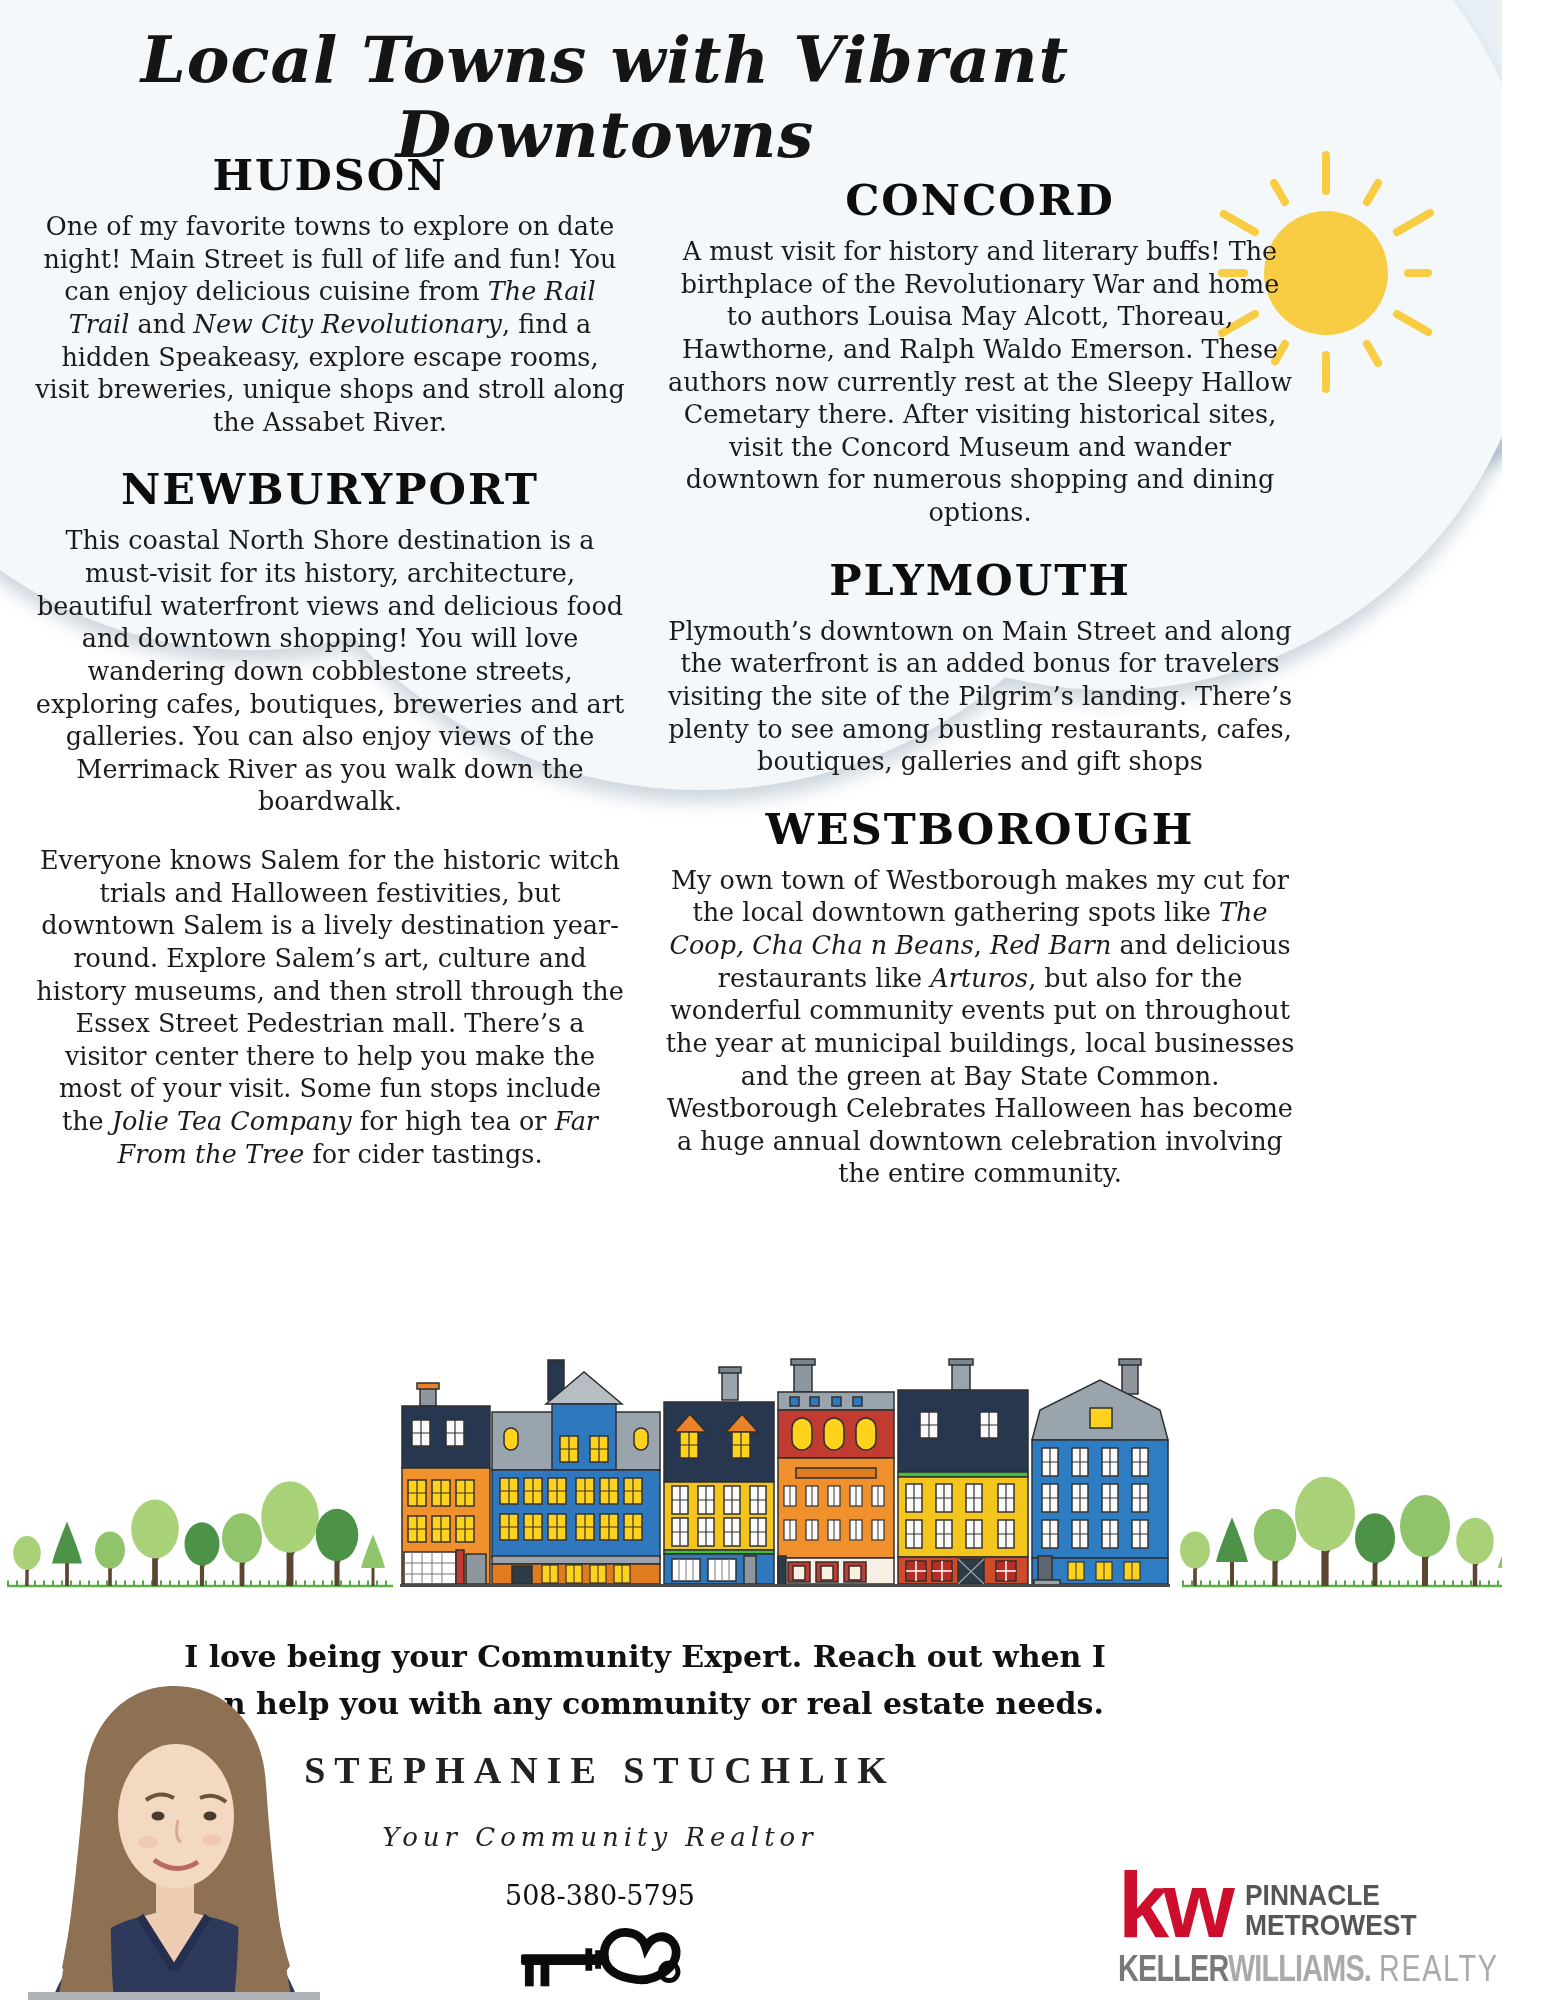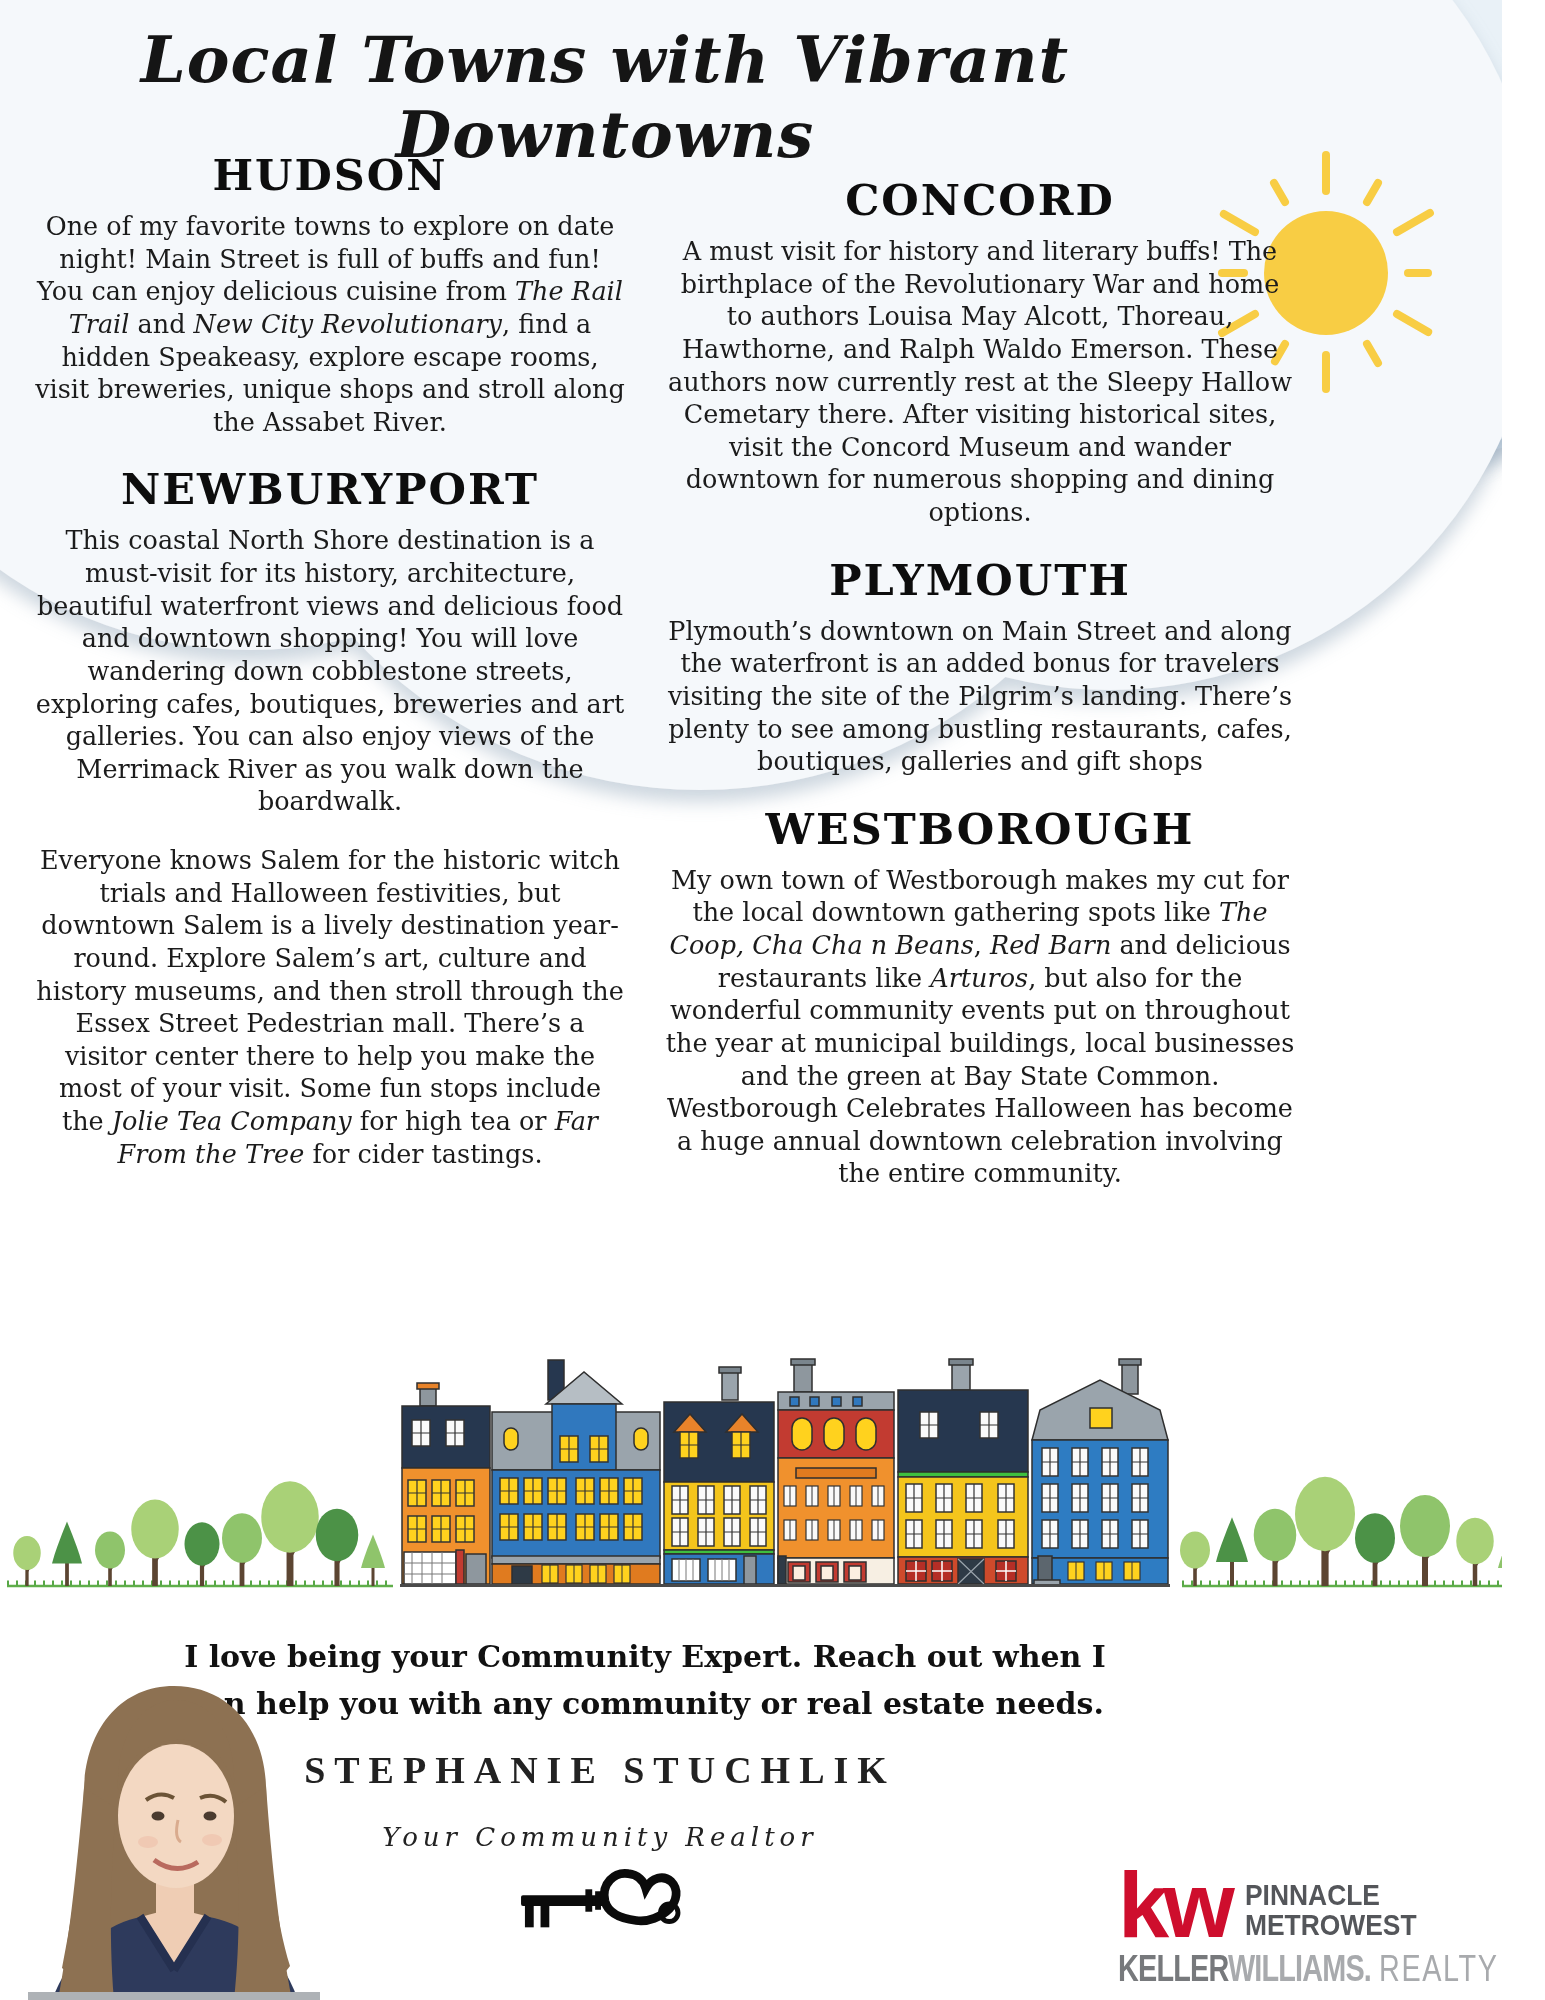--- a/index.html
+++ b/index.html
@@ -99,21 +99,21 @@
       <line x1="0" y1="-82" x2="0" y2="-104" transform="rotate(330)"></line>
     </g>
   </svg>
 
   <h1 class="title">Local Towns with Vibrant Downtowns</h1>
 
   <div class="columns">
     <div class="col col-left">
       <section class="town">
         <h2 class="town-name">HUDSON</h2>
-        <p class="town-body"><span>One of my favorite towns to explore on date night! Main Street is full of buffs and fun! You can enjoy delicious cuisine from </span><i>The Rail Trail</i><span> and </span><i>New City Revolutionary</i><span>, find a hidden Speakeasy, explore escape rooms, visit breweries, unique shops and stroll along the Assabet River.</span></p>
+        <p class="town-body"><span>One of my favorite towns to explore on date night! Main Street is full of life and fun! You can enjoy delicious cuisine from </span><i>The Rail Trail</i><span> and </span><i>New City Revolutionary</i><span>, find a hidden Speakeasy, explore escape rooms, visit breweries, unique shops and stroll along the Assabet River.</span></p>
       </section>
       <section class="town">
         <h2 class="town-name">NEWBURYPORT</h2>
         <p class="town-body"><span>This coastal North Shore destination is a must-visit for its history, architecture, beautiful waterfront views and delicious food and downtown shopping! You will love wandering down cobblestone streets, exploring cafes, boutiques, breweries and art galleries. You can also enjoy views of the Merrimack River as you walk down the boardwalk.</span></p>
       </section>
       <section class="town">
         <p class="town-body"><span>Everyone knows Salem for the historic witch trials and Halloween festivities, but downtown Salem is a lively destination year-round. Explore Salem’s art, culture and history museums, and then stroll through the Essex Street Pedestrian mall. There’s a visitor center there to help you make the most of your visit. Some fun stops include the </span><i>Jolie Tea Company</i><span> for high tea or </span><i>Far From the Tree</i><span> for cider tastings.</span></p>
       </section>
     </div>
     <div class="col col-right">
@@ -368,20 +368,21 @@
     <path d="M116,248 L146,300 L178,248 L146,240 Z" fill="#EFCDB4"></path>
     <path d="M112,248 L146,302 M180,248 L146,302" stroke="#253050" stroke-width="8" fill="none"></path>
     <path d="M56,120 C48,210 40,280 30,332 L86,332 C80,260 84,190 88,140 Z" fill="#8D7152"></path>
     <path d="M238,118 C244,200 252,270 264,332 L206,332 C214,258 210,190 206,140 Z" fill="#8D7152"></path>
     <rect x="0" y="324" width="292" height="8" fill="#AEB2B6"></rect>
   </svg>
 
   <div class="agent-block">
     <div class="agent-name">STEPHANIE STUCHLIK</div>
     <div class="agent-title">Your Community Realtor</div>
+    <div class="agent-phone">508-380-5795</div>
     <svg class="key" width="175" height="78" viewBox="0 0 175 80">
       <rect x="6" y="34" width="88" height="11" rx="2" fill="#0B0B0B"></rect>
       <rect x="72" y="28" width="7" height="23" fill="#0B0B0B"></rect>
       <rect x="82" y="30" width="6" height="19" fill="#0B0B0B"></rect>
       <rect x="10" y="45" width="9" height="22" fill="#0B0B0B"></rect>
       <rect x="26" y="45" width="9" height="22" fill="#0B0B0B"></rect>
       <circle cx="158" cy="52" r="9" fill="#fff" stroke="#0B0B0B" stroke-width="5"></circle>
       <path d="M92,40 C88,22 102,10 116,12 C126,13 132,20 134,27 C140,16 152,13 160,20 C168,28 166,40 158,48 C150,56 136,62 124,60 C108,58 95,52 92,40 Z" fill="none" stroke="#0B0B0B" stroke-width="9"></path>
     </svg>
   </div>

